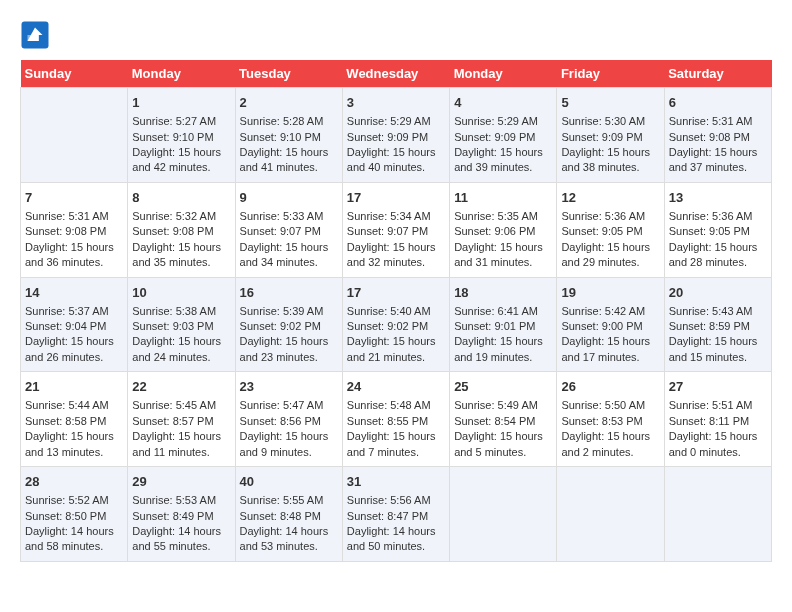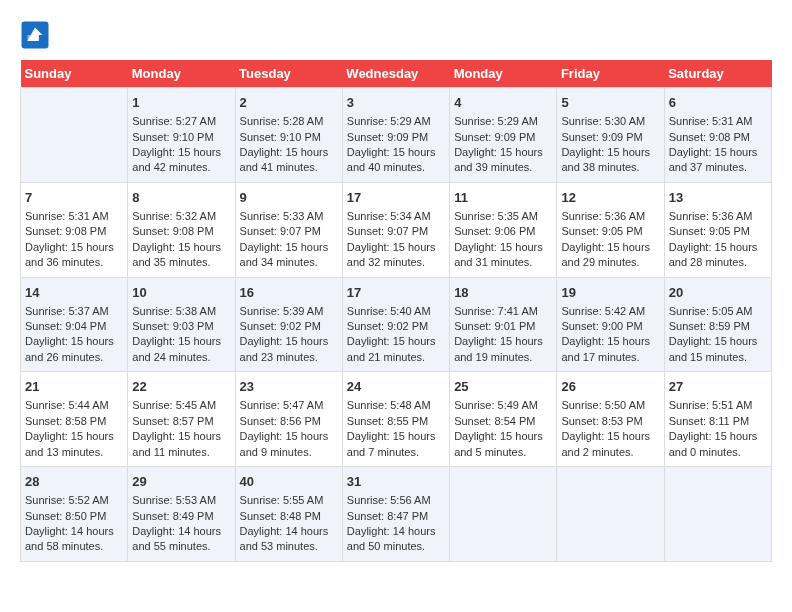--- a/index.html
+++ b/index.html
@@ -242,35 +242,35 @@
         </td>
         <td>
           <span class="day-number">17</span>
           <div class="cell-content">Sunrise: 5:40 AM
 Sunset: 9:02 PM
 Daylight: 15 hours
 and 21 minutes.</div>
         </td>
         <td>
           <span class="day-number">18</span>
-          <div class="cell-content">Sunrise: 7:41 AM
+          <div class="cell-content">Sunrise: 6:41 AM
 Sunset: 9:01 PM
 Daylight: 15 hours
 and 19 minutes.</div>
         </td>
         <td>
           <span class="day-number">19</span>
           <div class="cell-content">Sunrise: 5:42 AM
 Sunset: 9:00 PM
 Daylight: 15 hours
 and 17 minutes.</div>
         </td>
         <td>
           <span class="day-number">20</span>
-          <div class="cell-content">Sunrise: 5:05 AM
+          <div class="cell-content">Sunrise: 5:43 AM
 Sunset: 8:59 PM
 Daylight: 15 hours
 and 15 minutes.</div>
         </td>
       </tr>
       <tr>
         <td>
           <span class="day-number">21</span>
           <div class="cell-content">Sunrise: 5:44 AM
 Sunset: 8:58 PM

